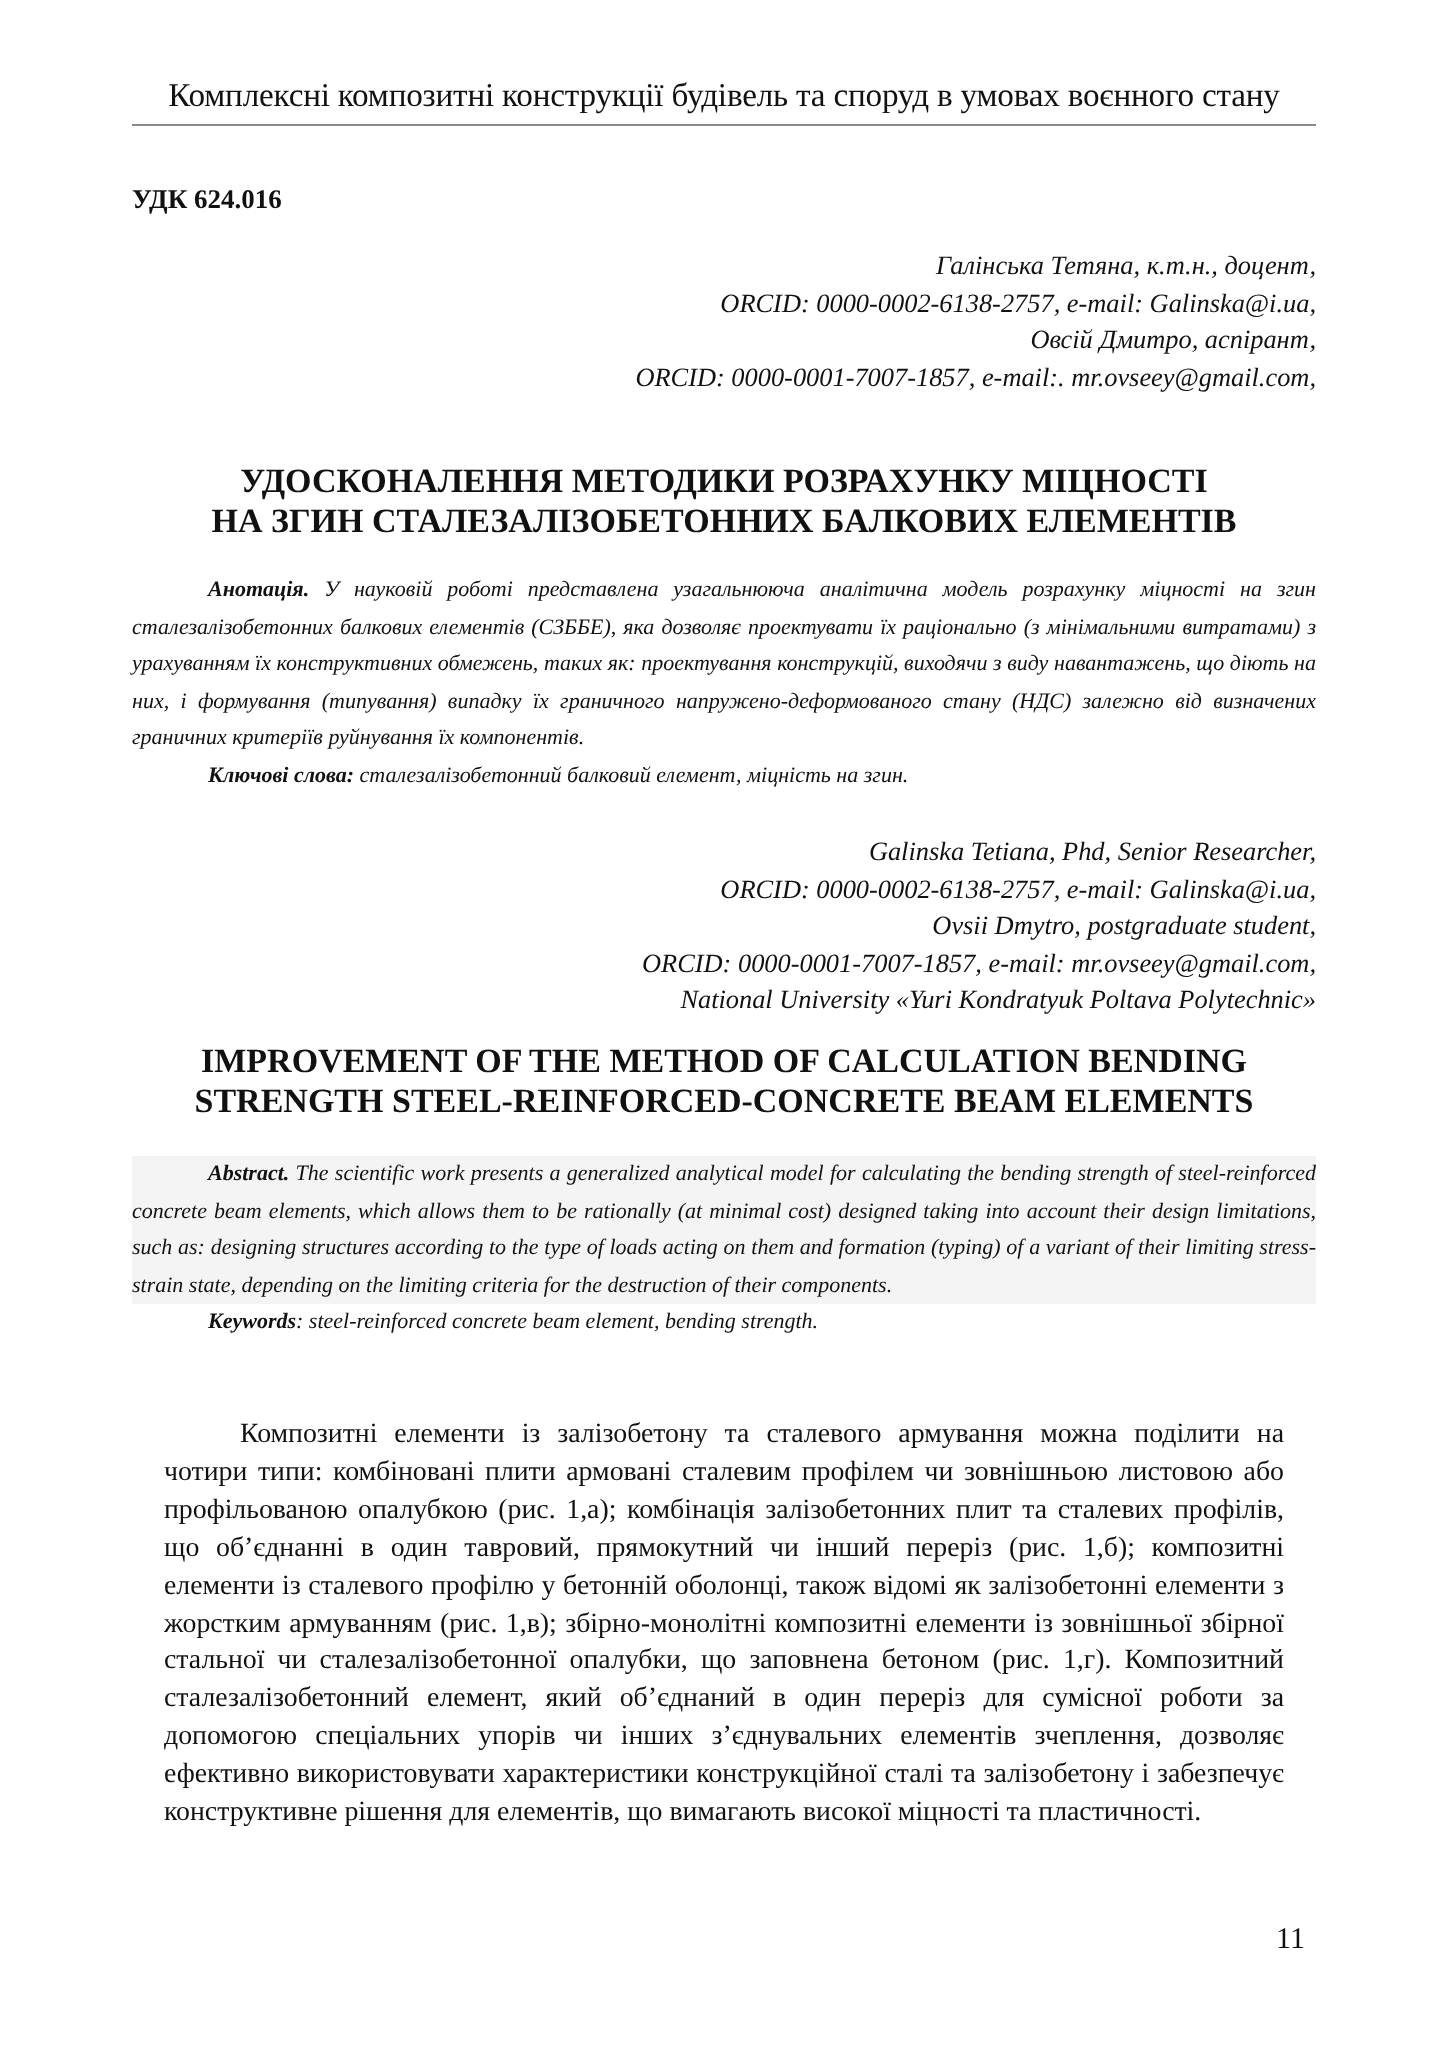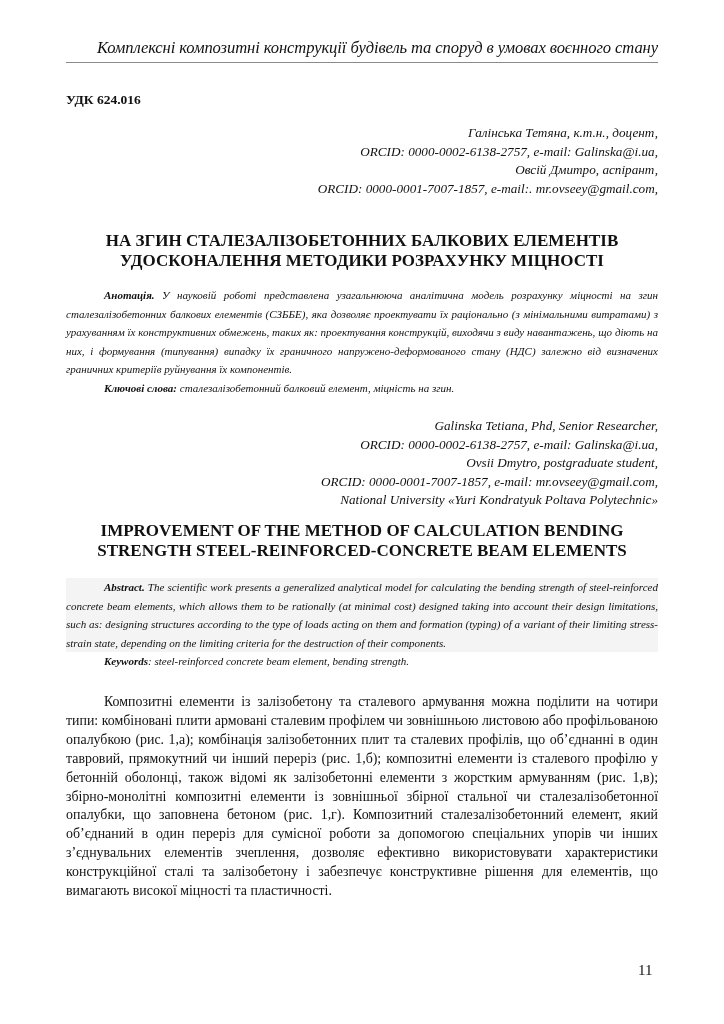--- a/index.html
+++ b/index.html
@@ -1,59 +1,59 @@
 <!DOCTYPE html>
 <html><head>
 <meta charset="utf-8">
 <style>
   html, body { margin: 0; padding: 0; background: #ffffff; }
   body { width: 724px; height: 1024px; position: relative; overflow: hidden;
          font-family: "Liberation Serif", "DejaVu Serif", serif; color: #111; }
   .running-header { position: absolute; left: 66px; top: 38px; width: 592px;
          font-size: 16.6px; letter-spacing: -0.1px; white-space: nowrap;
-         padding-bottom: 4px; border-bottom: 1.5px solid #8a8a8a; text-align: right; font-style: italic; }
+         padding-bottom: 4px; border-bottom: 1.5px solid #8a8a8a; text-align: center; }
   .udc { position: absolute; left: 66px; top: 92px; font-size: 13.5px; font-weight: bold; }
   .authors { position: absolute; right: 66px; text-align: right; font-size: 13.2px;
          font-style: italic; line-height: 18.6px; }
   .authors b { font-weight: normal; }
   .authors-ua { top: 124px; }
   .authors-en { top: 417px; }
   .title { position: absolute; left: 66px; width: 592px; text-align: center;
          font-weight: bold; font-size: 17px; line-height: 20px; }
   .title-ua { top: 231px; }
   .title-en { top: 521px; }
   .abstract { position: absolute; left: 66px; width: 592px; font-size: 11px;
          font-style: italic; line-height: 18.6px; text-align: justify; }
   .abstract p { margin: 0; text-indent: 38px; }
   .abstract .lbl { font-weight: bold; }
   .abstract-ua { top: 286px; }
   .abstract-en { top: 578px; }
   .abstract-en .shade { background: #f4f4f4; }
   .body-text { position: absolute; left: 66px; top: 693px; width: 592px;
          font-size: 13.9px; line-height: 18.9px; text-align: justify; }
-  .body-text p { margin: 0; text-indent: 38px; }
+  .body-text p { margin: 16px; text-indent: 38px; }
   .page-number { position: absolute; left: 638px; top: 962px; font-size: 15px; }
 </style>
 </head>
 <body>
 
 <div class="running-header">Комплексні композитні конструкції будівель та споруд в умовах воєнного стану</div>
 
 <div class="udc">УДК 624.016</div>
 
 <div class="authors authors-ua">
   <div><b>Галінська Тетяна</b><span>, к.т.н., доцент,</span></div>
   <div>ORCID: 0000-0002-6138-2757, e-mail: Galinska@i.ua,</div>
   <div><b>Овсій Дмитро</b><span>, аспірант,</span></div>
   <div>ORCID: 0000-0001-7007-1857, e-mail:. mr.ovseey@gmail.com,</div>
 </div>
 
 <div class="title title-ua">
+  <div>УДОСКОНАЛЕННЯ МЕТОДИКИ РОЗРАХУНКУ МІЦНОСТІ</div>
   <div>НА ЗГИН СТАЛЕЗАЛІЗОБЕТОННИХ БАЛКОВИХ ЕЛЕМЕНТІВ</div>
-  <div>УДОСКОНАЛЕННЯ МЕТОДИКИ РОЗРАХУНКУ МІЦНОСТІ</div>
 </div>
 
 <div class="abstract abstract-ua">
   <p><span class="lbl">Анотація.</span><span> У науковій роботі представлена узагальнююча аналітична модель розрахунку міцності на згин сталезалізобетонних балкових елементів (СЗББЕ), яка дозволяє проектувати їх раціонально (з мінімальними витратами) з урахуванням їх конструктивних обмежень, таких як: проектування конструкцій, виходячи з виду навантажень, що діють на них, і формування (типування) випадку їх граничного напружено-деформованого стану (НДС) залежно від визначених граничних критеріїв руйнування їх компонентів.</span></p>
   <p><span class="lbl">Ключові слова:</span><span> сталезалізобетонний балковий елемент, міцність на згин.</span></p>
 </div>
 
 <div class="authors authors-en">
   <div><b>Galinska Tetiana</b><span>, Phd, Senior Researcher,</span></div>
   <div>ORCID: 0000-0002-6138-2757, e-mail: Galinska@i.ua,</div>

